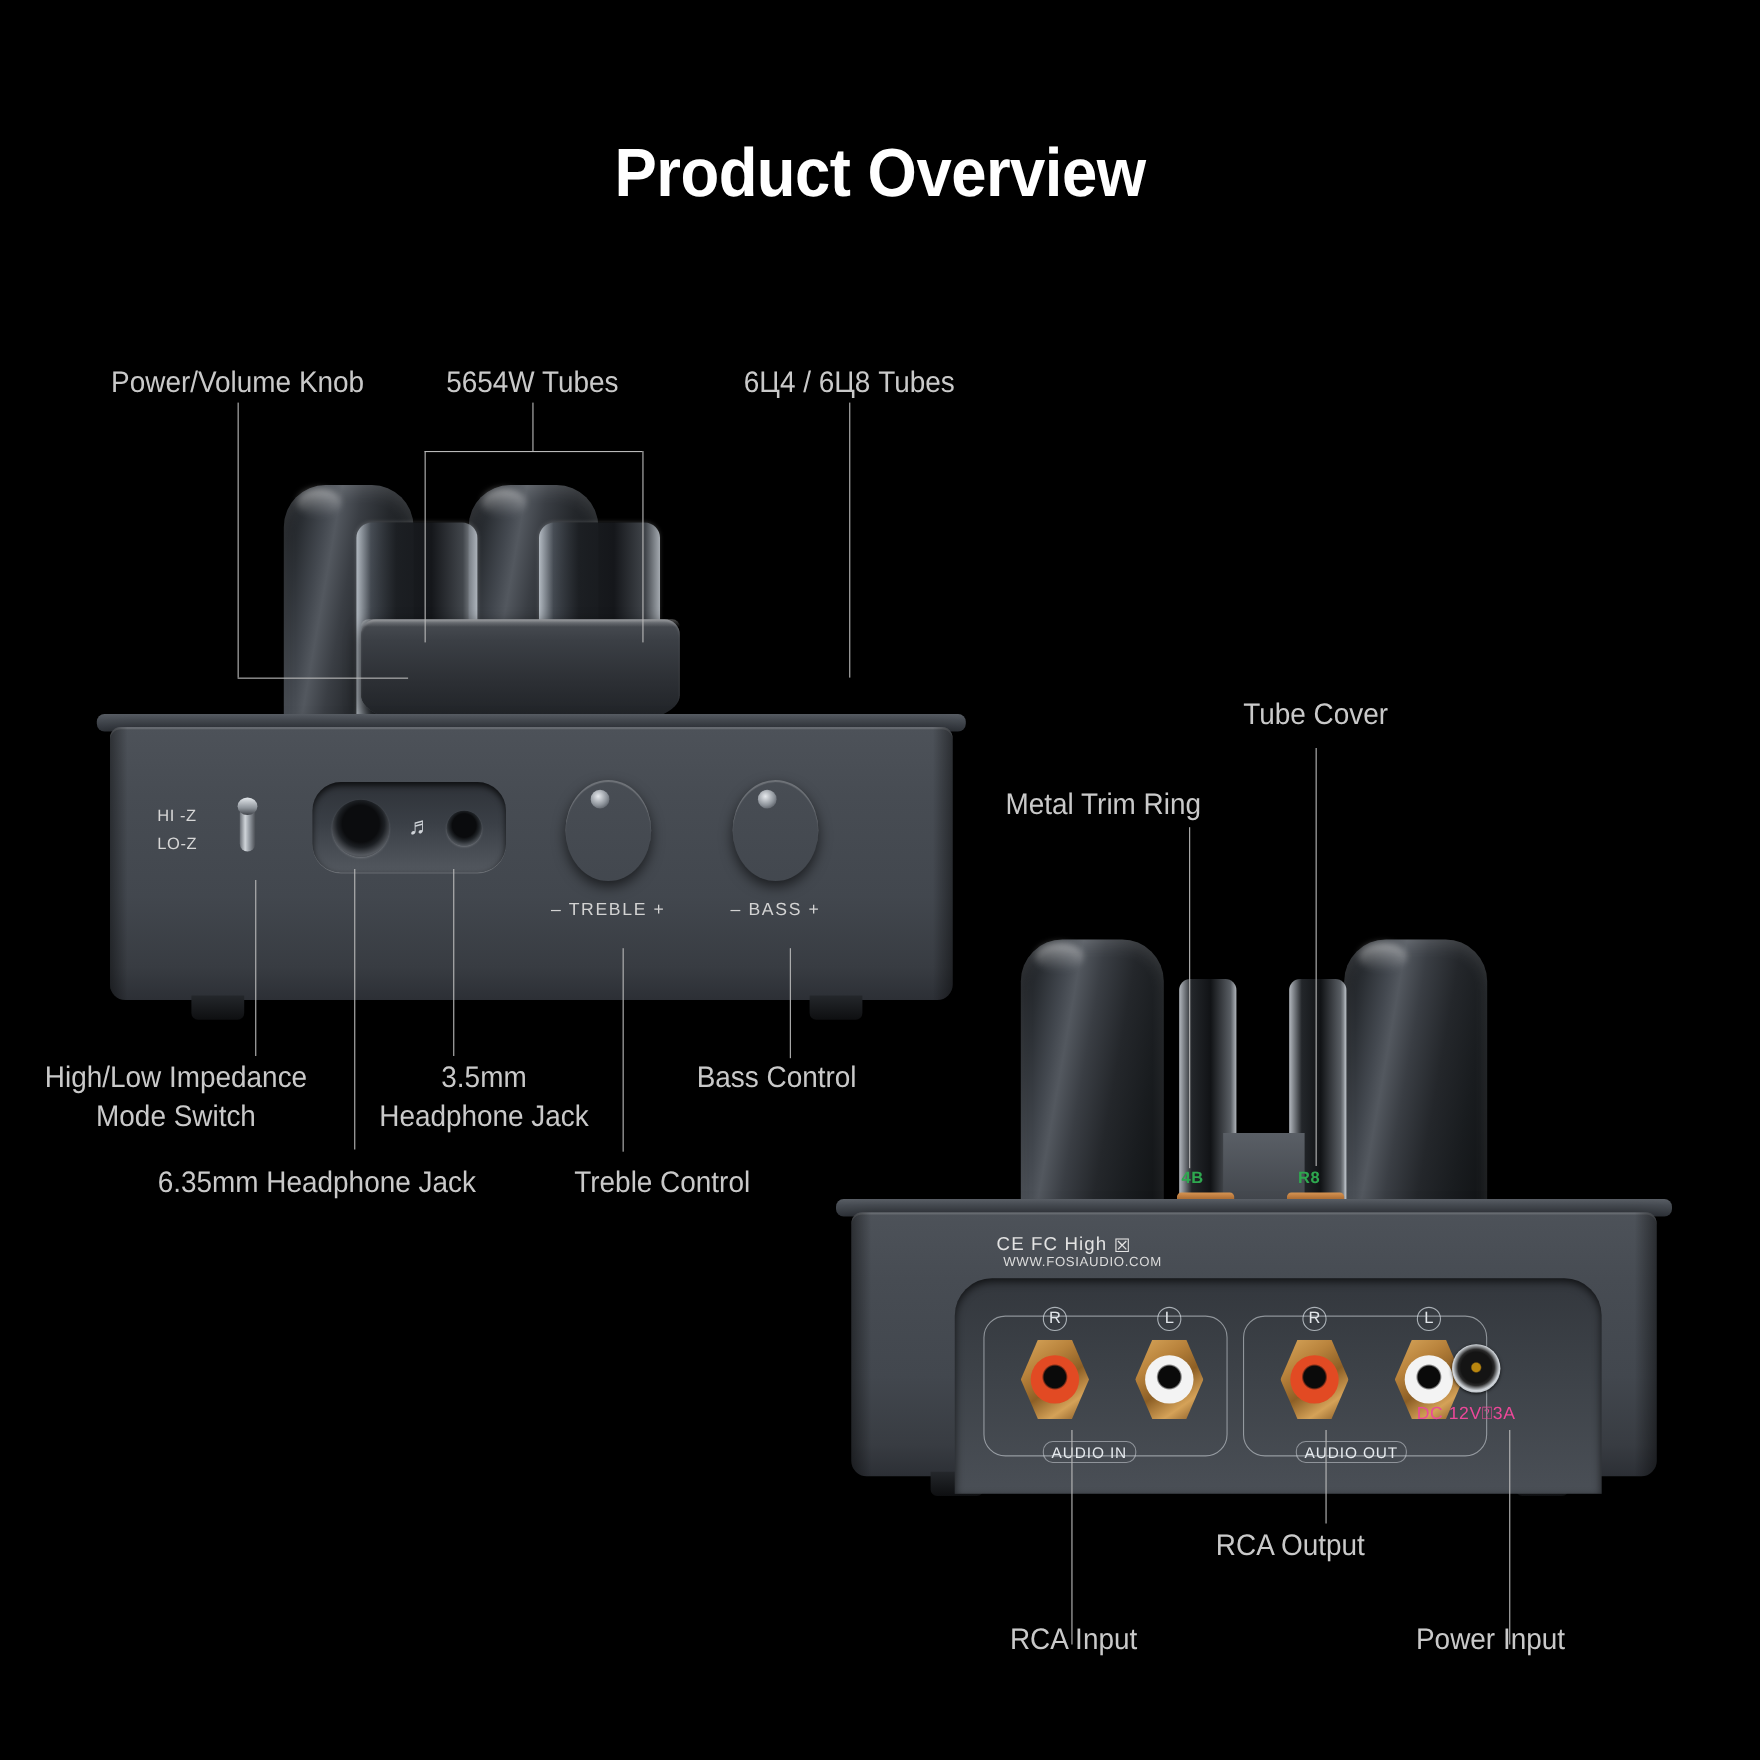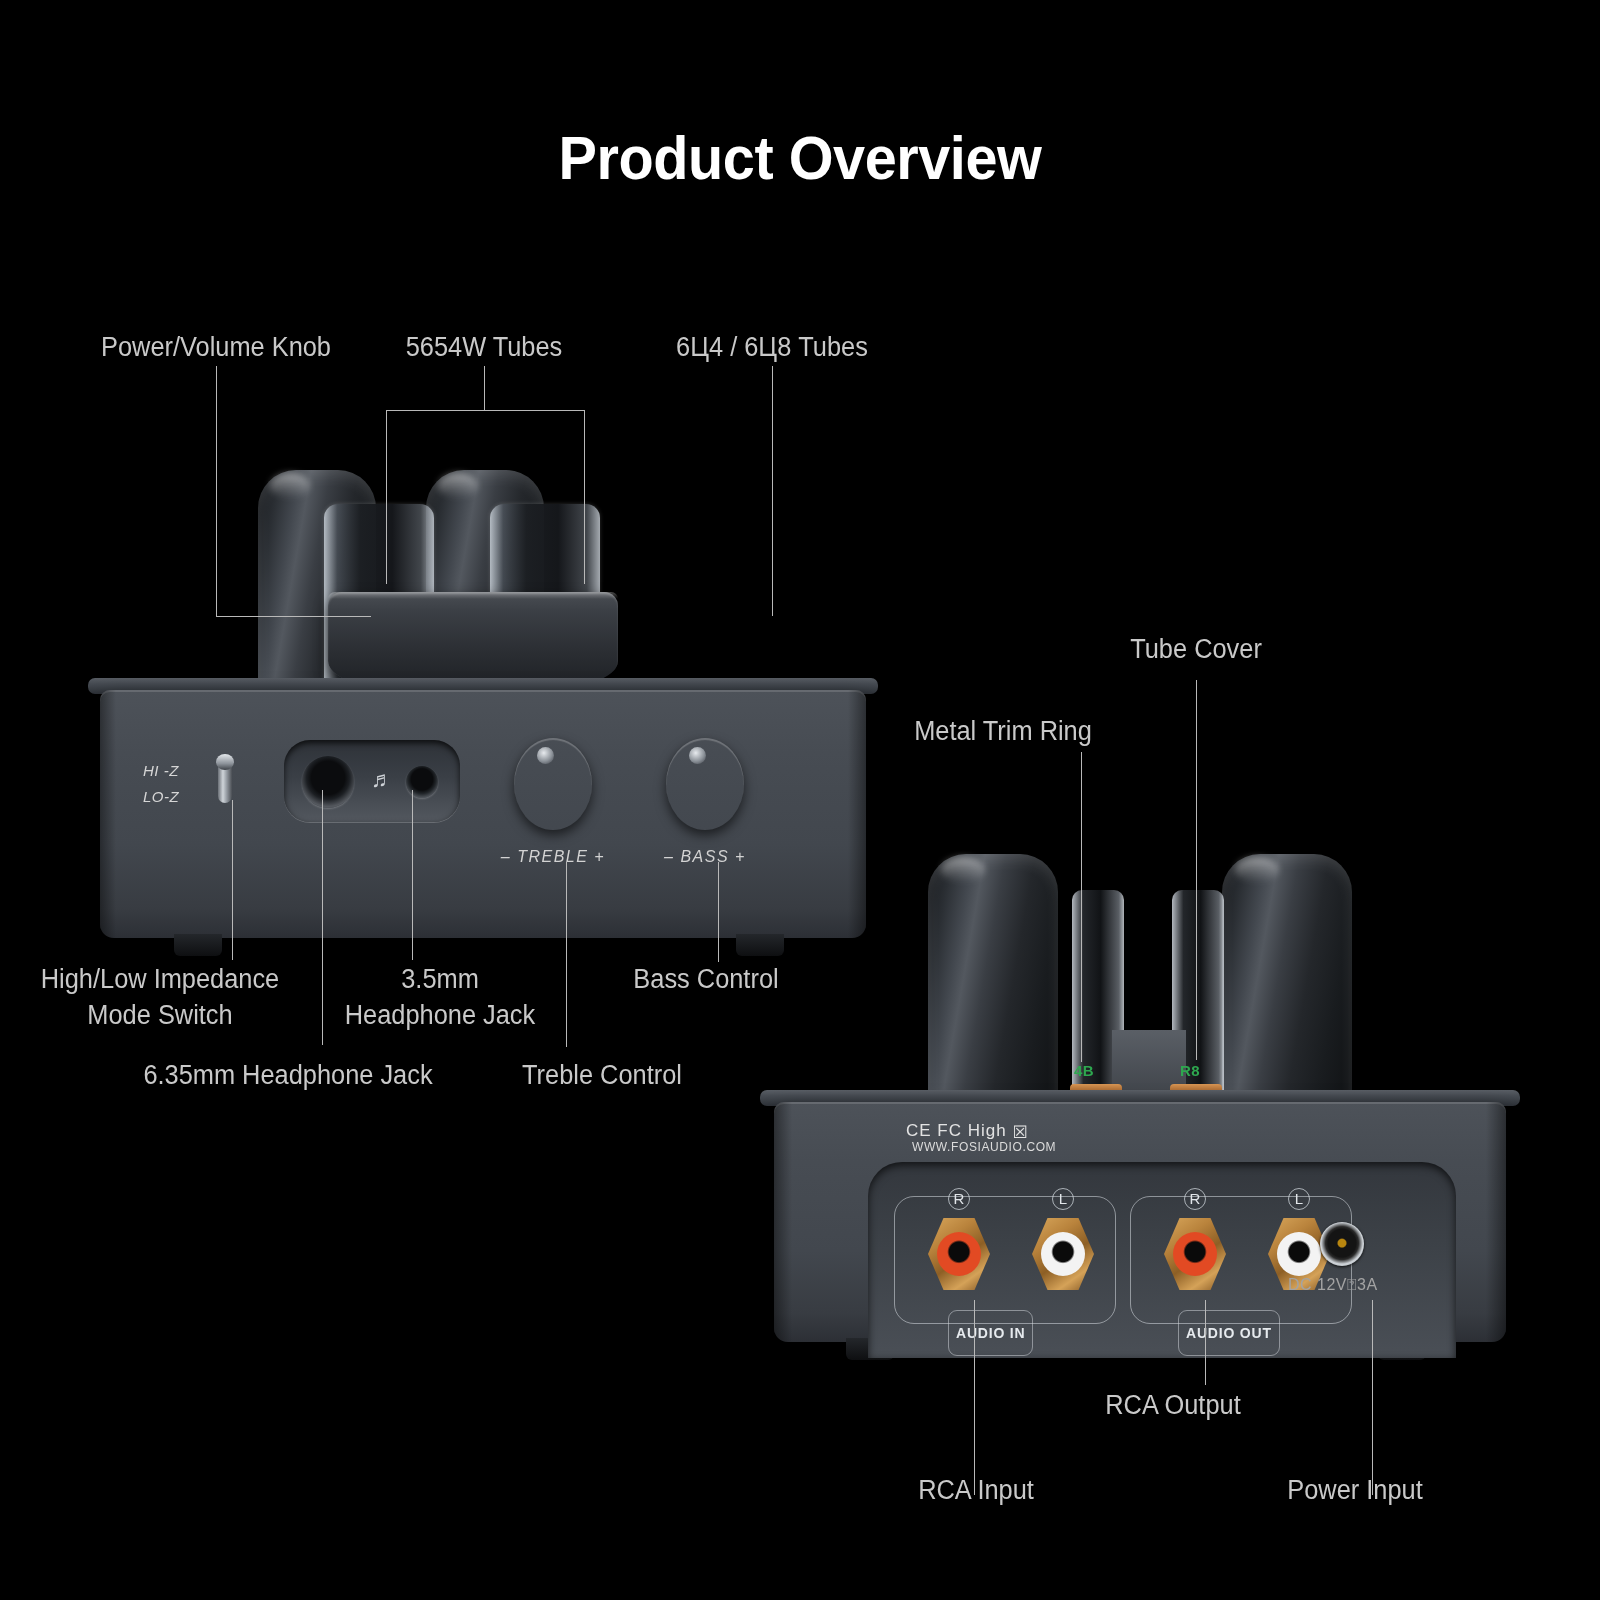--- a/index.html
+++ b/index.html
@@ -23,21 +23,21 @@
     position:absolute; color:#c9c9c9; font-size:27px; line-height:1.32;
     white-space:pre; transform:scaleX(0.94); transform-origin:left top;
   }
   .callout.ctr{ transform-origin:center top; text-align:center; }
 
   
   .vline{ position:absolute; width:1px; background:#b9b9b9; }
   .hline{ position:absolute; height:1px; background:#b9b9b9; }
 
   
-  #unitA{ position:absolute; left:88px; top:440px; width:790px; height:540px;font-style:italic; }
+  #unitA{ position:absolute; left:88px; top:411px; width:790px; height:540px; }
 
   
   .cover{
     position:absolute; border-radius:38px 38px 4px 4px;
     background:
       linear-gradient(100deg,
         #15171a 0%, #2b2f34 14%, #43484f 26%, #53585f 33%,
         #3a3e44 45%, #24272b 62%, #191c1f 80%, #101214 100%);
     box-shadow:inset 0 6px 14px rgba(255,255,255,.12);
   }
@@ -246,31 +246,30 @@
   }
   .rca.red .ring{ background:radial-gradient(circle at 50% 45%, #0a0a0a 0 30%, #e24a23 36% 72%, #8f2c12 100%); }
   .rca.white .ring{ background:radial-gradient(circle at 50% 45%, #0a0a0a 0 30%, #f3f3f3 36% 72%, #a9a9a9 100%); }
   .rlmark{
     position:absolute; font-size:15px; color:#e2e6ea; width:22px; height:22px;
     border:1px solid rgba(220,226,232,.7); border-radius:50%; text-align:center;
     line-height:20px;
   }
   .grouplabel{
     position:absolute; font-size:14px; color:#e6eaee; letter-spacing:.8px;
-    border:1px solid rgba(215,220,226,.5); border-radius:9px; padding:14px 7px;
+    border:1px solid rgba(215,220,226,.5); border-radius:9px; padding:1px 7px;
     white-space:nowrap;
-    font-weight:bold;
   }
   .dcjack{
     position:absolute; left:560px; top:382px; width:44px; height:44px; border-radius:50%;
     background:
       radial-gradient(circle at 50% 48%, #b9860f 0 12%, #141414 16% 44%, #2a2a2a 52%, #cfd4d9 66%, #80868d 100%);
     box-shadow:0 1px 3px rgba(0,0,0,.8);
   }
-  .dclabel{ position:absolute; left:528px; top:436px; font-size:16px; color:#a3a3a3;
+  .dclabel{ position:absolute; left:528px; top:436px; font-size:16px; color:#ec4899;
             letter-spacing:.5px; white-space:nowrap; }
 </style>
 </head>
 <body>
 
 <div id="stage">
 
   <div class="page-title">Product Overview</div>
 
   <div id="unitA">

